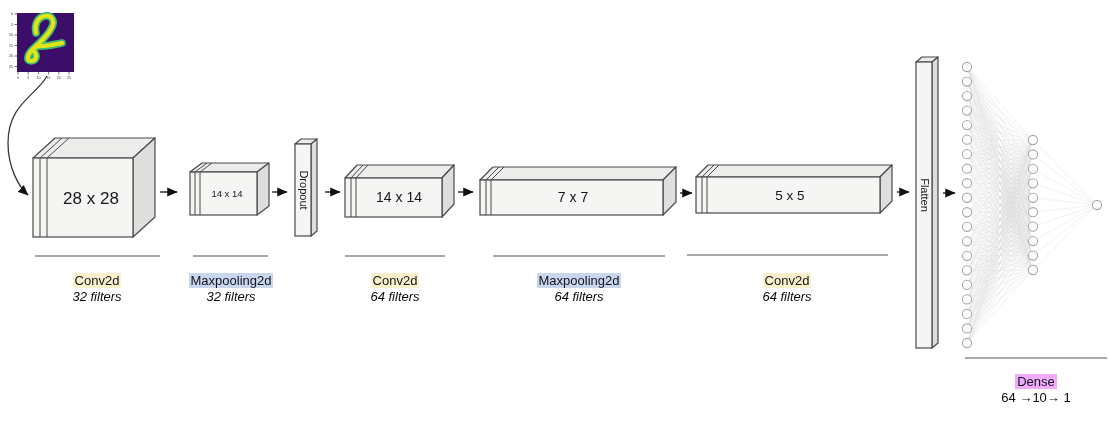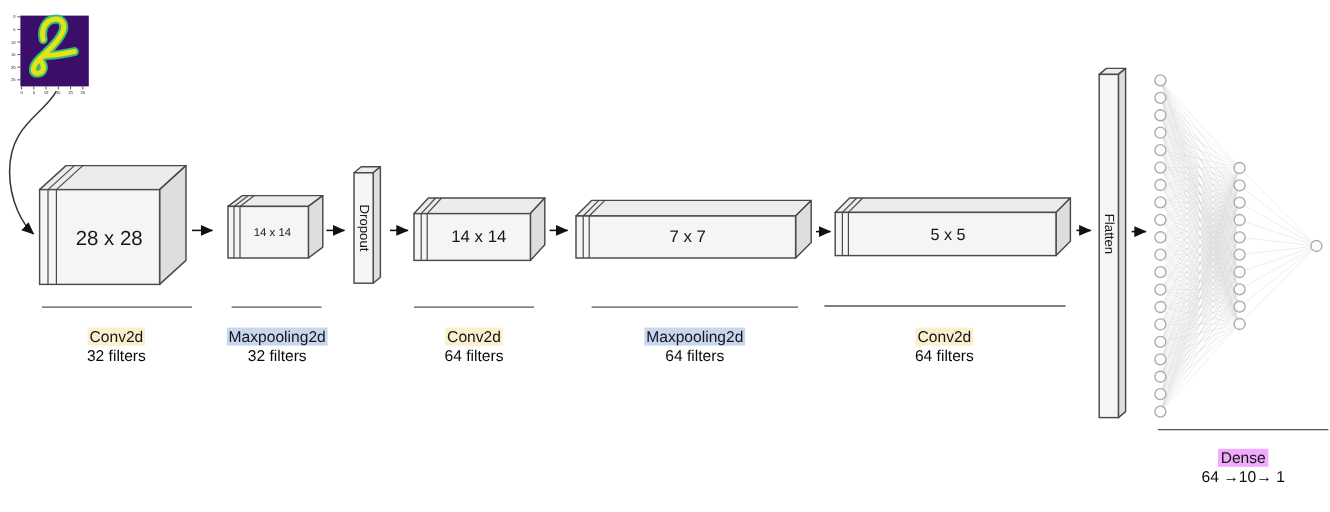--- a/index.html
+++ b/index.html
@@ -16,21 +16,21 @@
   .rot-label{fill:#16161f;font-size:11px;}
   .flow-arrow{stroke:#111111;stroke-width:1.3;}
   .underline{stroke:#555555;stroke-width:1.1;}
   .tick{stroke:#333333;stroke-width:0.7;}
   .tick-label{fill:#333333;font-size:3.5px;}
   .layer-label{
     position:absolute;width:160px;text-align:center;color:#14141c;
     font-size:13px;line-height:16px;
   }
   .layer-label .hl{padding:0 2px;}
-  .layer-label .sub{color:#0a0a0a;}
+  .layer-label .sub{font-style:italic;color:#0a0a0a;}
   .layer-label .sub-plain{font-style:normal;color:#0a0a0a;}
 </style>
 </head>
 <body>
 
 <div id="stage">
 
 <svg id="diagram" width="1108" height="427" viewBox="0 0 1108 427">
   <defs>
     <marker id="ah" markerWidth="9" markerHeight="7" refX="7.5" refY="3.5" orient="auto">

